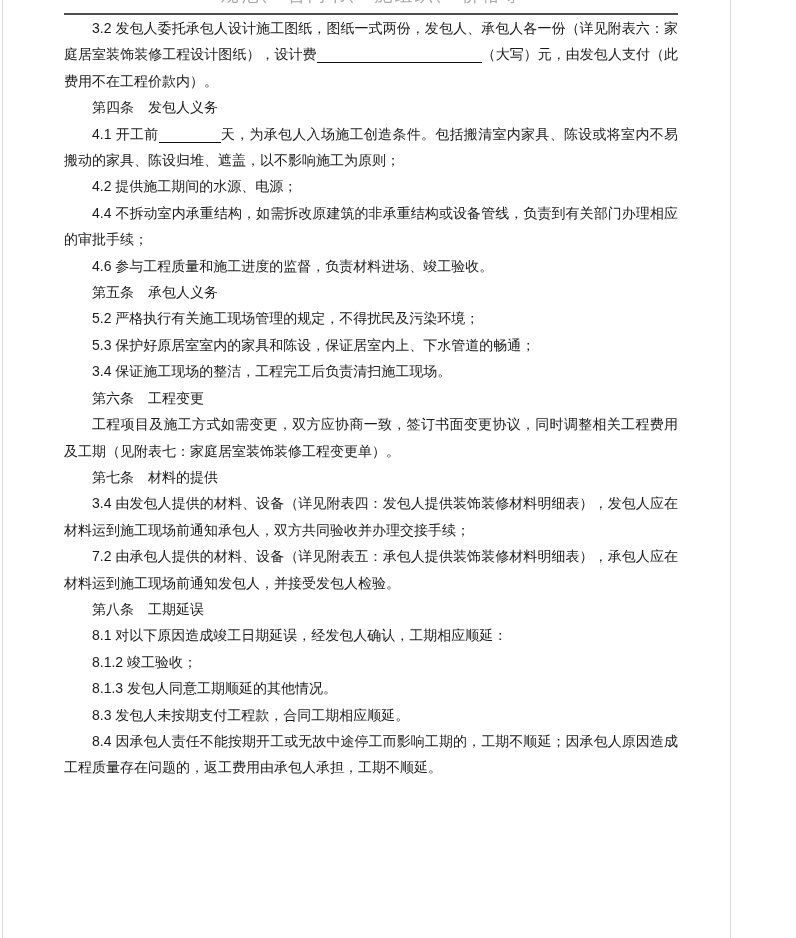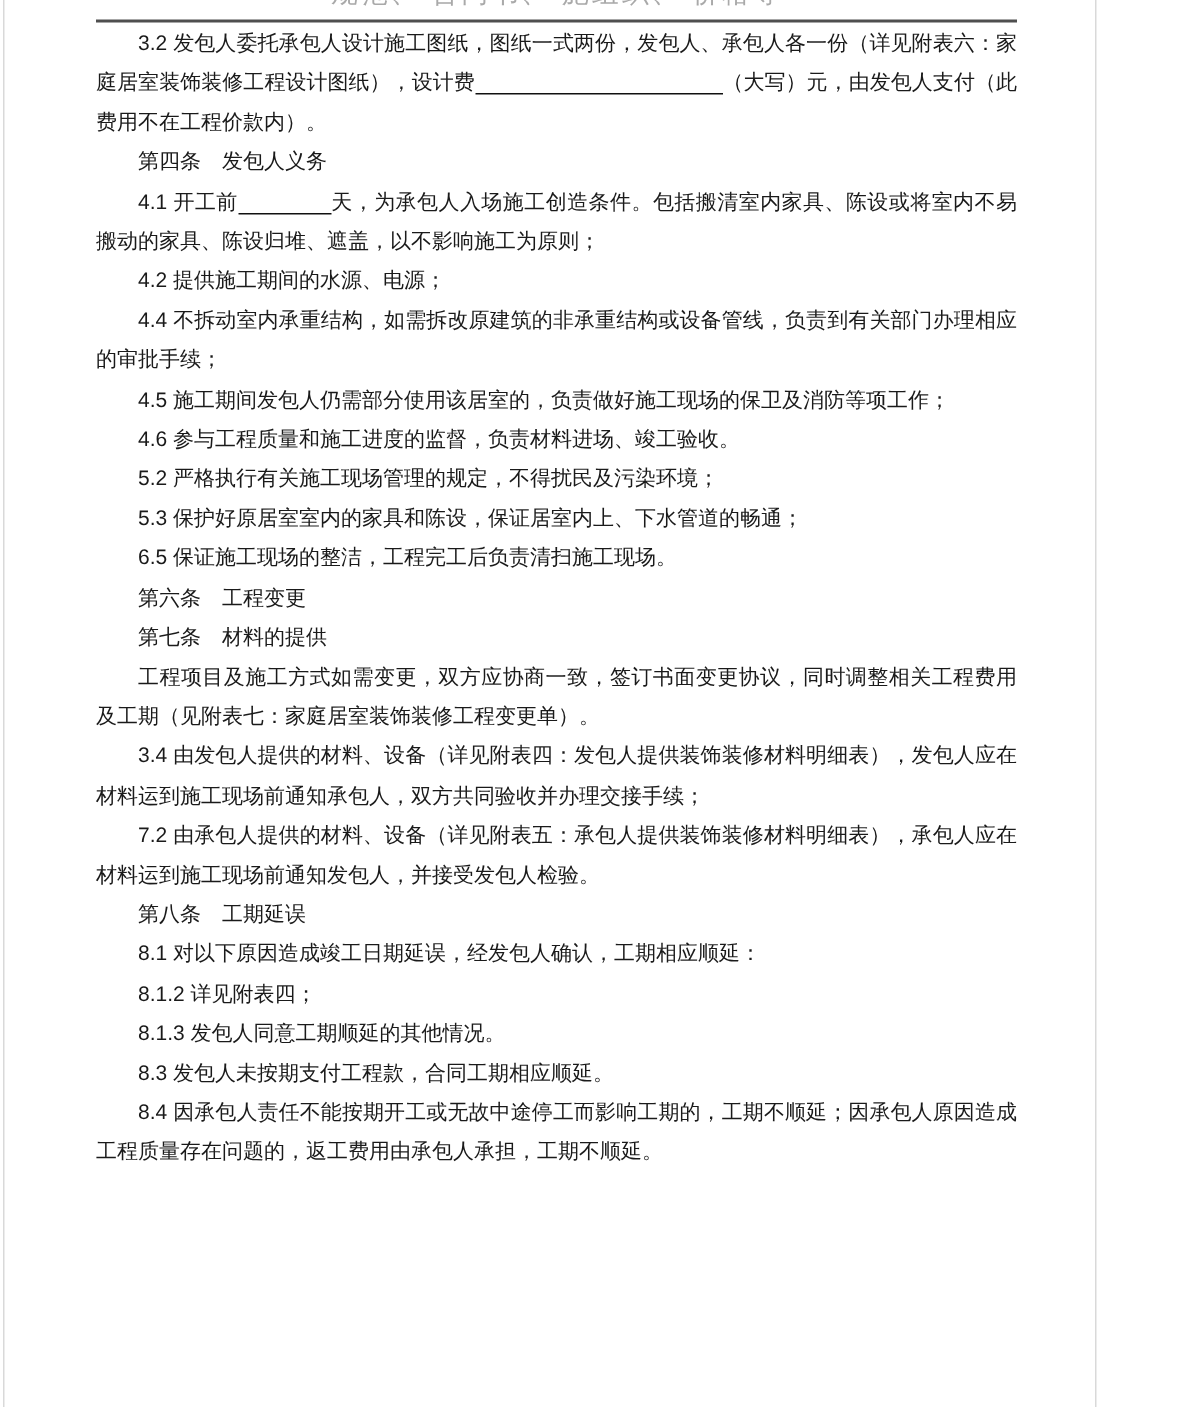--- a/index.html
+++ b/index.html
@@ -76,30 +76,30 @@
   <div class="doc-header">
     <div class="clipped">规范、 合同书、 施组织、 价格等</div>
   </div>
 
   <main class="doc-body">
       <p><span>3.2 发包人委托承包人设计施工图纸，图纸一式两份，发包人、承包人各一份（详见附表六：家庭居室装饰装修工程设计图纸），设计费</span><span class="blank" style="width: 165px;"></span><span>（大写）元，由发包人支付（此费用不在工程价款内）。</span></p>
       <p><span>第四条　发包人义务</span></p>
       <p><span>4.1 开工前</span><span class="blank" style="width: 62px;"></span><span>天，为承包人入场施工创造条件。包括搬清室内家具、陈设或将室内不易搬动的家具、陈设归堆、遮盖，以不影响施工为原则；</span></p>
       <p><span>4.2 提供施工期间的水源、电源；</span></p>
       <p><span>4.4 不拆动室内承重结构，如需拆改原建筑的非承重结构或设备管线，负责到有关部门办理相应的审批手续；</span></p>
-      <p><span>4.5 施工期间发包人仍需部分使用该居室的，负责做好施工现场的保卫及消防等项工作；</span></p>
       <p><span>4.6 参与工程质量和施工进度的监督，负责材料进场、竣工验收。</span></p>
+      <p><span>第五条　承包人义务</span></p>
       <p><span>5.2 严格执行有关施工现场管理的规定，不得扰民及污染环境；</span></p>
       <p><span>5.3 保护好原居室室内的家具和陈设，保证居室内上、下水管道的畅通；</span></p>
-      <p><span>6.5 保证施工现场的整洁，工程完工后负责清扫施工现场。</span></p>
+      <p><span>3.4 保证施工现场的整洁，工程完工后负责清扫施工现场。</span></p>
       <p><span>第六条　工程变更</span></p>
+      <p><span>工程项目及施工方式如需变更，双方应协商一致，签订书面变更协议，同时调整相关工程费用及工期（见附表七：家庭居室装饰装修工程变更单）。</span></p>
       <p><span>第七条　材料的提供</span></p>
-      <p><span>工程项目及施工方式如需变更，双方应协商一致，签订书面变更协议，同时调整相关工程费用及工期（见附表七：家庭居室装饰装修工程变更单）。</span></p>
       <p><span>3.4 由发包人提供的材料、设备（详见附表四：发包人提供装饰装修材料明细表），发包人应在材料运到施工现场前通知承包人，双方共同验收并办理交接手续；</span></p>
       <p><span>7.2 由承包人提供的材料、设备（详见附表五：承包人提供装饰装修材料明细表），承包人应在材料运到施工现场前通知发包人，并接受发包人检验。</span></p>
       <p><span>第八条　工期延误</span></p>
       <p><span>8.1 对以下原因造成竣工日期延误，经发包人确认，工期相应顺延：</span></p>
-      <p><span>8.1.2 详见附表四；</span></p>
+      <p><span>8.1.2 竣工验收；</span></p>
       <p><span>8.1.3 发包人同意工期顺延的其他情况。</span></p>
       <p><span>8.3 发包人未按期支付工程款，合同工期相应顺延。</span></p>
       <p><span>8.4 因承包人责任不能按期开工或无故中途停工而影响工期的，工期不顺延；因承包人原因造成工程质量存在问题的，返工费用由承包人承担，工期不顺延。</span></p>
     </main>
 </div>
 
 </body></html>

